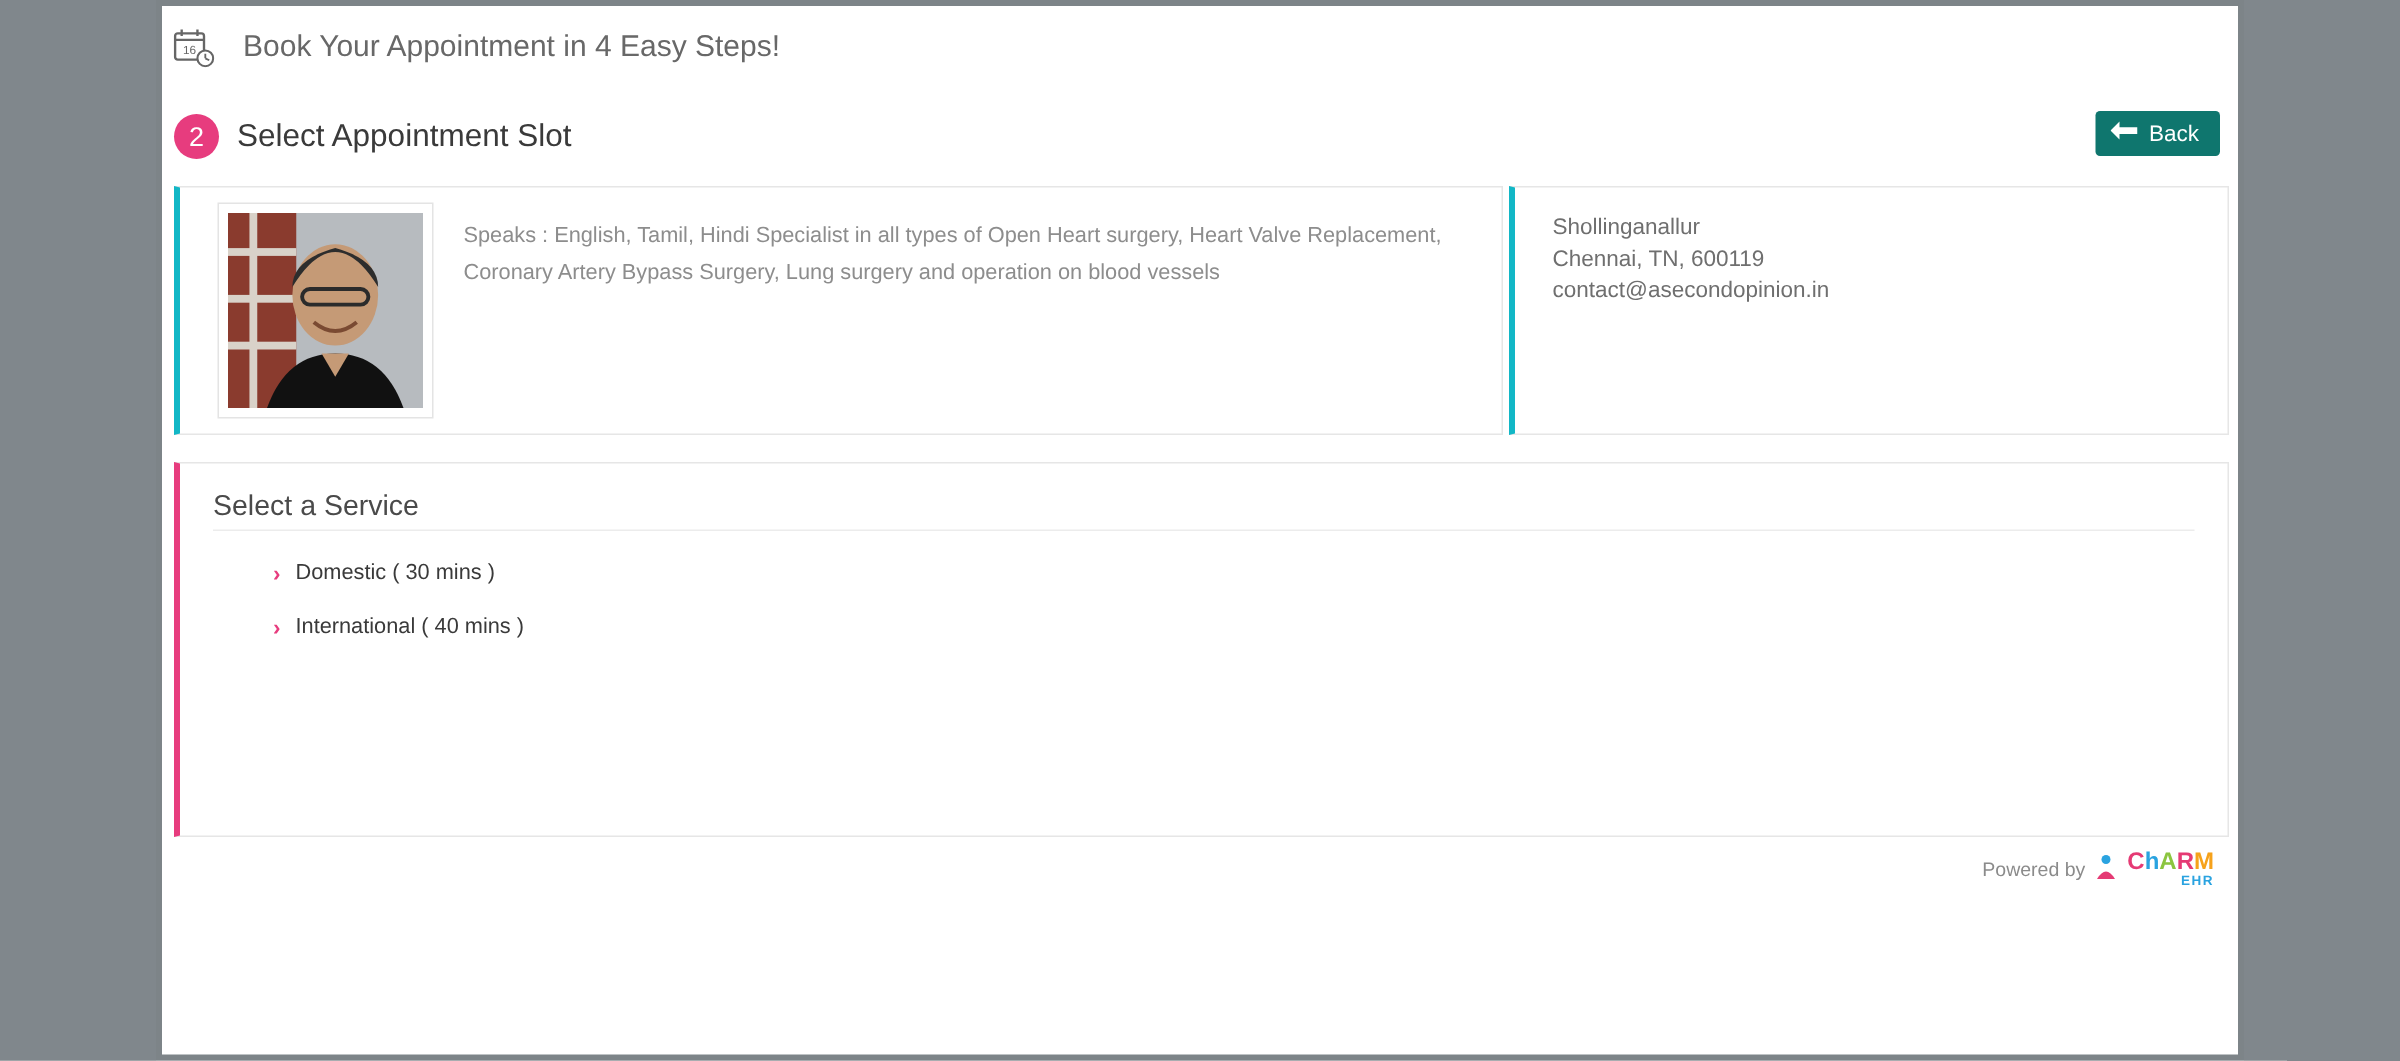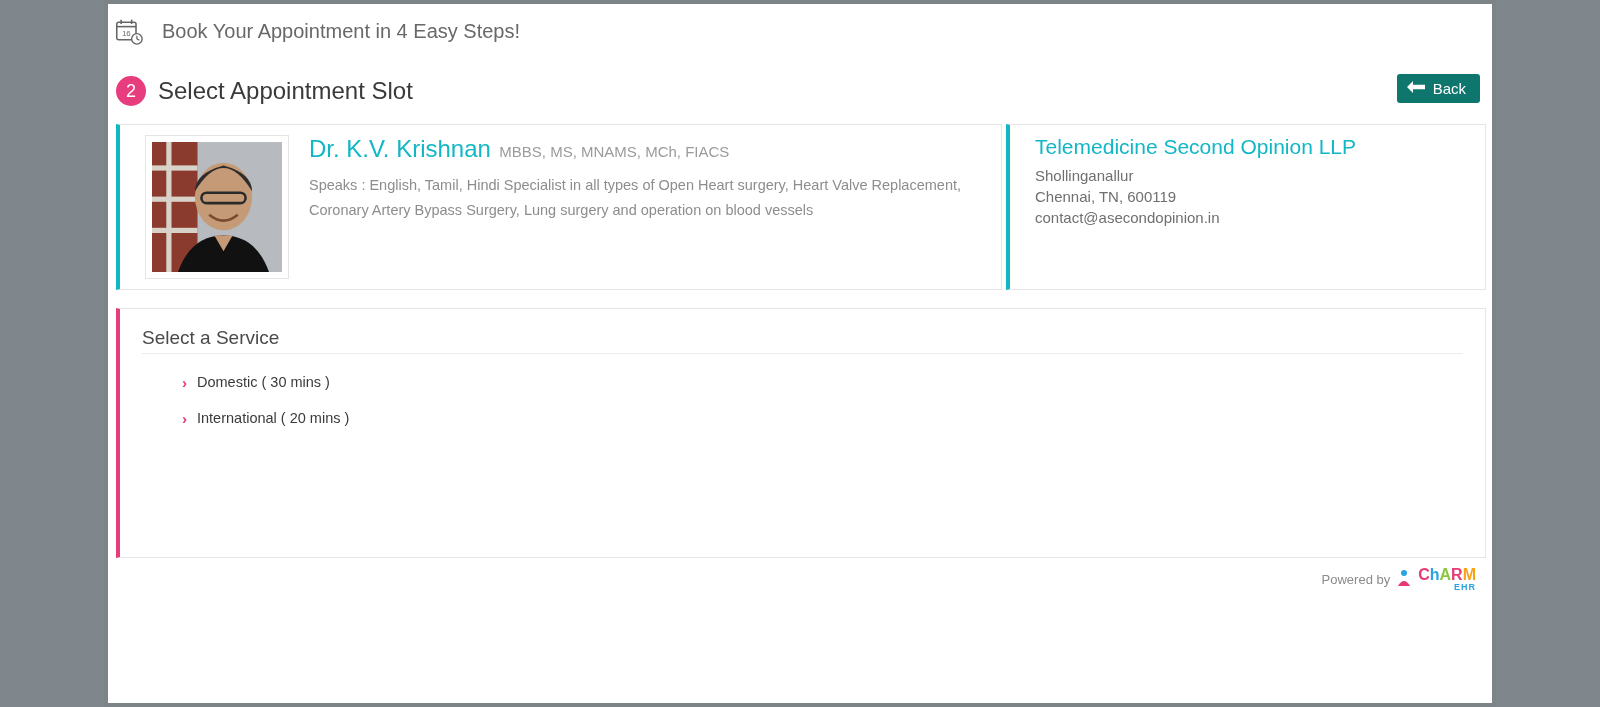--- a/index.html
+++ b/index.html
@@ -8,21 +8,21 @@
 
   
   .top-banner { display:flex; align-items:center; padding:6px 6px 8px 0; }
   .cal-icon { width:30px; height:30px; margin-right:18px; color:#666; display:inline-flex; align-items:center; justify-content:center; position:relative; }
   .cal-icon svg { width:28px; height:28px; }
   .banner-text { font-size:20px; color:#686868; }
 
   
   .step-row { display:flex; align-items:center; margin-top:22px; padding-left:2px; position:relative; }
   .step-badge { width:30px; height:30px; border-radius:50%; background:#e73c7e; color:#fff; font-size:18px; font-weight:500; display:flex; align-items:center; justify-content:center; margin-right:12px; }
-  .step-title { font-size:24px; color:#3a3a3a; font-weight:400; }
+  .step-title { font-size:21px; color:#3a3a3a; font-weight:400; }
   .back-btn { position:absolute; right:6px; top:-2px; background:#0f766e; color:#fff; border:none; border-radius:3px; padding:6px 14px 6px 10px; font-size:15px; cursor:pointer; display:inline-flex; align-items:center; gap:8px; }
   .back-btn svg { width:18px; height:14px; fill:#fff; }
 
   
   .info-row { display:flex; margin-top:18px; padding-left:2px; }
   .card { border:1px solid #e6e6e6; background:#fff; padding:10px 12px 10px 25px; }
   .doc-card { flex:1; border-left:4px solid #12b7c6; display:flex; gap:20px; align-items:flex-start; }
   .avatar-frame { width:144px; height:144px; border:1px solid #e4e4e4; padding:6px; background:#fff; flex-shrink:0; }
   .avatar-frame .avatar { width:100%; height:100%; }
   .doc-meta { flex:1; }
@@ -95,46 +95,41 @@
           <ellipse cx="55" cy="42" rx="22" ry="26" fill="#c59a76"></ellipse>
           <path d="M33 38 q22 -36 44 0 q0 -14 -22 -20 q-22 6 -22 20" fill="#2d2d2d"></path>
           <rect x="38" y="39" width="34" height="8" rx="4" fill="none" stroke="#2b2b2b" stroke-width="2"></rect>
           <line x1="55" y1="43" x2="55" y2="43" stroke="#2b2b2b" stroke-width="2"></line>
           <path d="M44 56 q11 9 22 0" fill="none" stroke="#7a4a32" stroke-width="2"></path>
           <path d="M20 100 q10 -28 35 -28 q25 0 35 28 Z" fill="#111"></path>
           <path d="M48 72 l14 0 l-7 12 z" fill="#c59a76"></path>
         </svg>
       </div>
       <div class="doc-meta">
-        <div>
-          <span class="doc-name">Dr. K.V. Krishnan</span>
-          <span class="doc-quals">MBBS, MS, MNAMS, MCh, FIACS</span>
-        </div>
         <div class="doc-desc">Speaks : English, Tamil, Hindi Specialist in all types of Open Heart surgery, Heart Valve Replacement, Coronary Artery Bypass Surgery, Lung surgery and operation on blood vessels</div>
       </div>
     </div>
 
     <div class="card clinic-card">
-      <div class="clinic-name">Telemedicine Second Opinion LLP</div>
       <div class="clinic-line">Shollinganallur</div>
       <div class="clinic-line" style="margin-top:4px;">Chennai, TN, 600119</div>
       <div class="clinic-line" style="margin-top:4px;">contact@asecondopinion.in</div>
     </div>
   </div>
 
   <div class="service-panel">
     <div class="service-title">Select a Service</div>
     <ul class="service-list">
       <li class="service-item">
         <span class="chev">›</span>
         <span>Domestic ( 30 mins )</span>
       </li>
       <li class="service-item">
         <span class="chev">›</span>
-        <span>International ( 20 mins )</span>
+        <span>International ( 40 mins )</span>
       </li>
     </ul>
   </div>
 
   <div class="footer">
     <span>Powered by</span>
     <span>
       <svg width="16" height="18" viewBox="0 0 16 18">
         <circle cx="8" cy="4" r="3" fill="#2aa3e0"></circle>
         <path d="M2 17 q6 -10 12 0" fill="#e53a74"></path>

